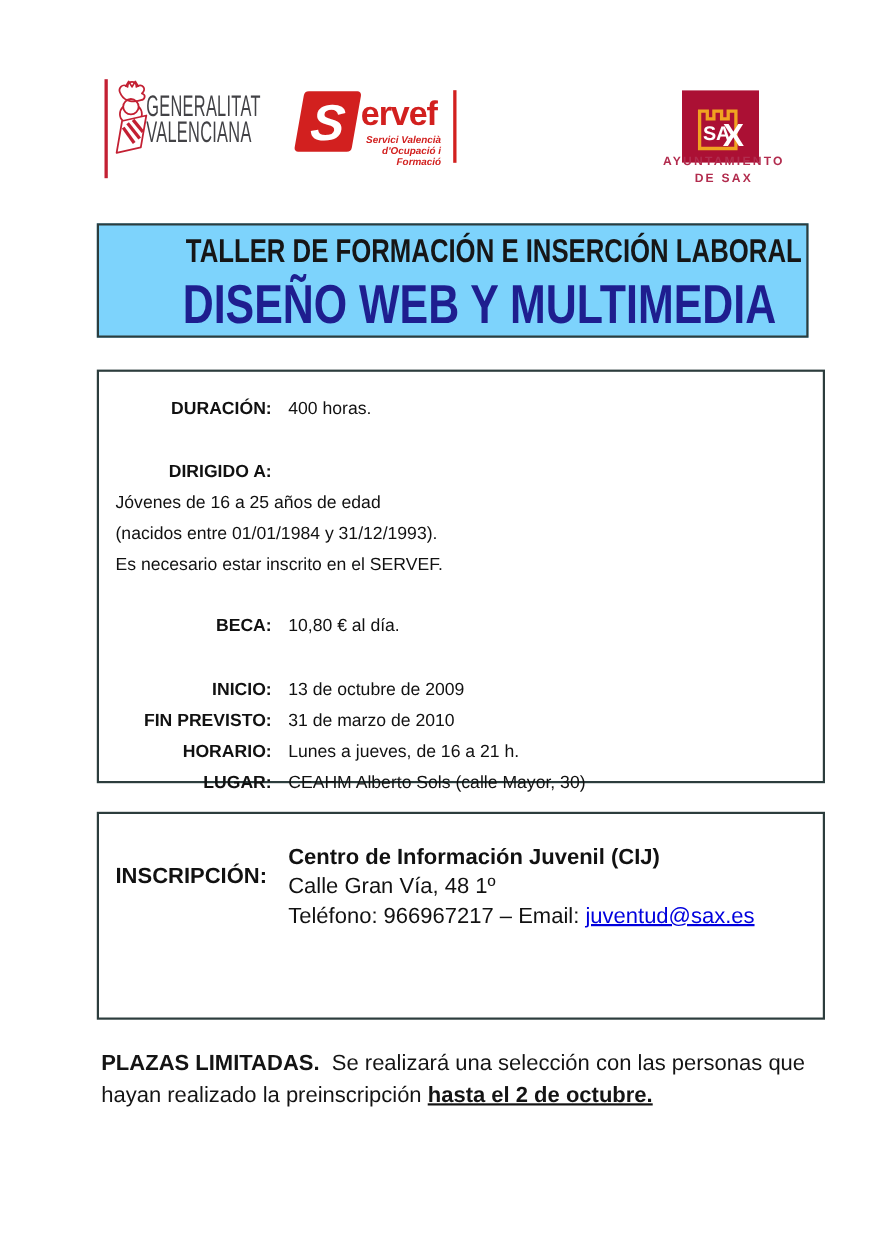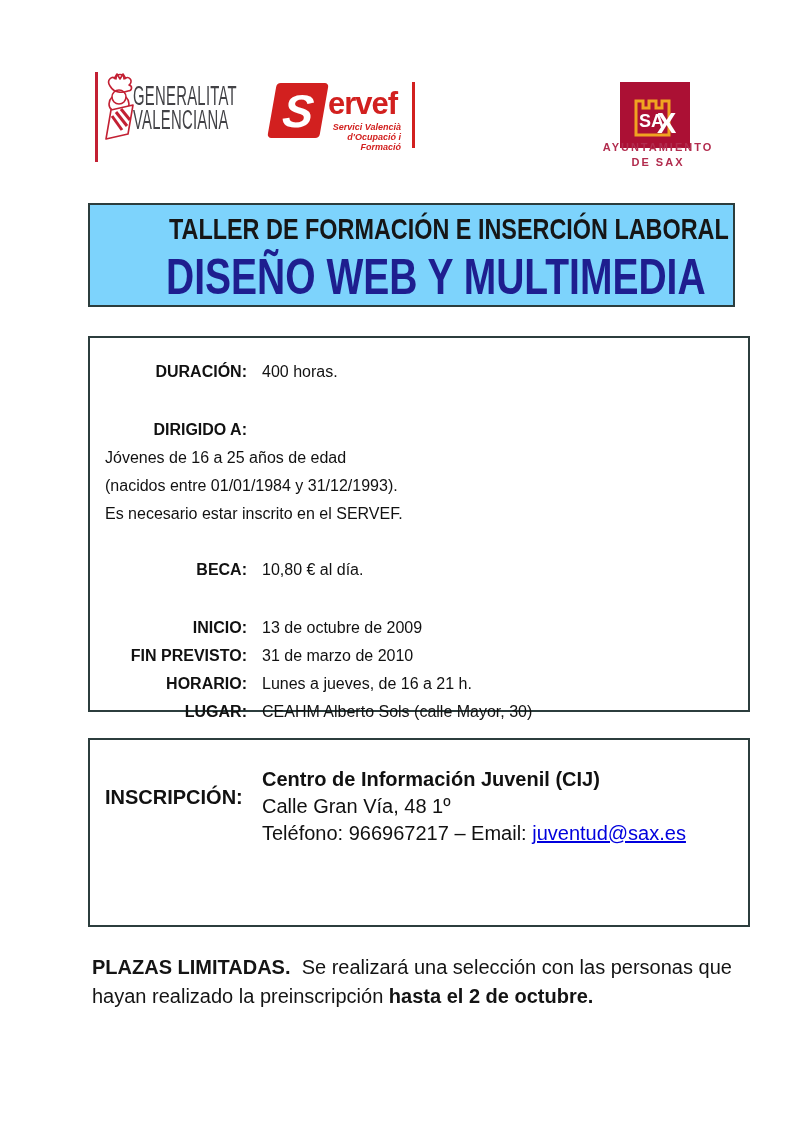--- a/index.html
+++ b/index.html
@@ -79,21 +79,21 @@
   .i-value{margin-left:15px;}
   .entry-gap{height:18px;}
   .bold{font-weight:bold;}
   a.link{color:#0000dd;text-decoration:underline;cursor:pointer;}
   
   .footer{
     position:absolute;left:92px;top:953px;width:662px;margin:0;
     font-size:20px;line-height:29px;color:#141414;
   }
   .footer .b{font-weight:bold;}
-  .footer .u{}
+  .footer .u{text-decoration:underline;}
 </style>
 </head>
 <body>
 
 <div class="page">
 
   <div class="gv-logo">
     <div class="gv-bar"></div>
     <svg class="gv-crest" width="36" height="90" viewBox="0 0 36 90">
       <g fill="none" stroke="#c32033" stroke-width="1.6" stroke-linejoin="round">

